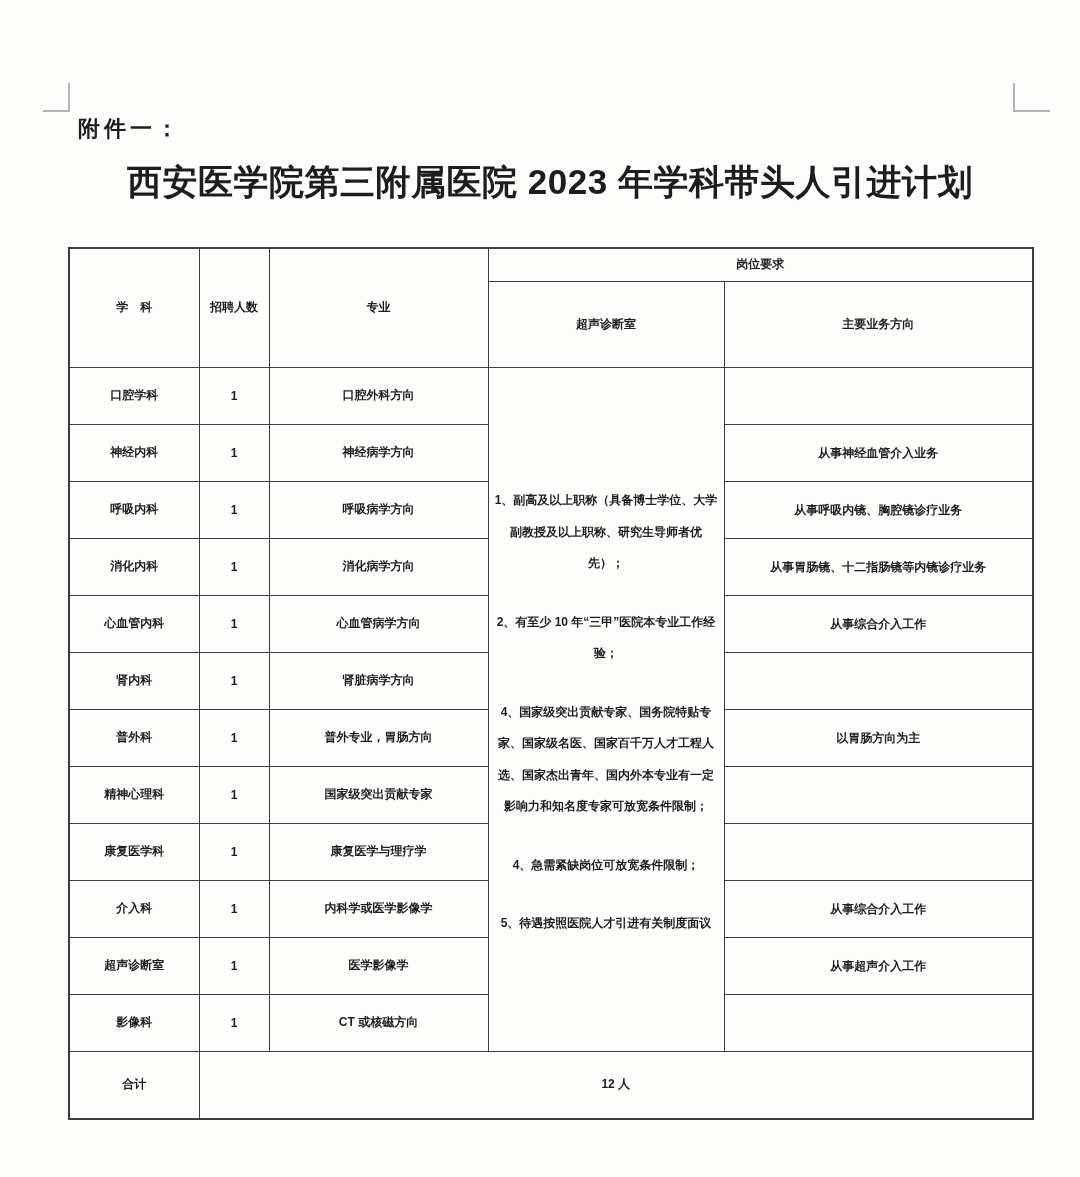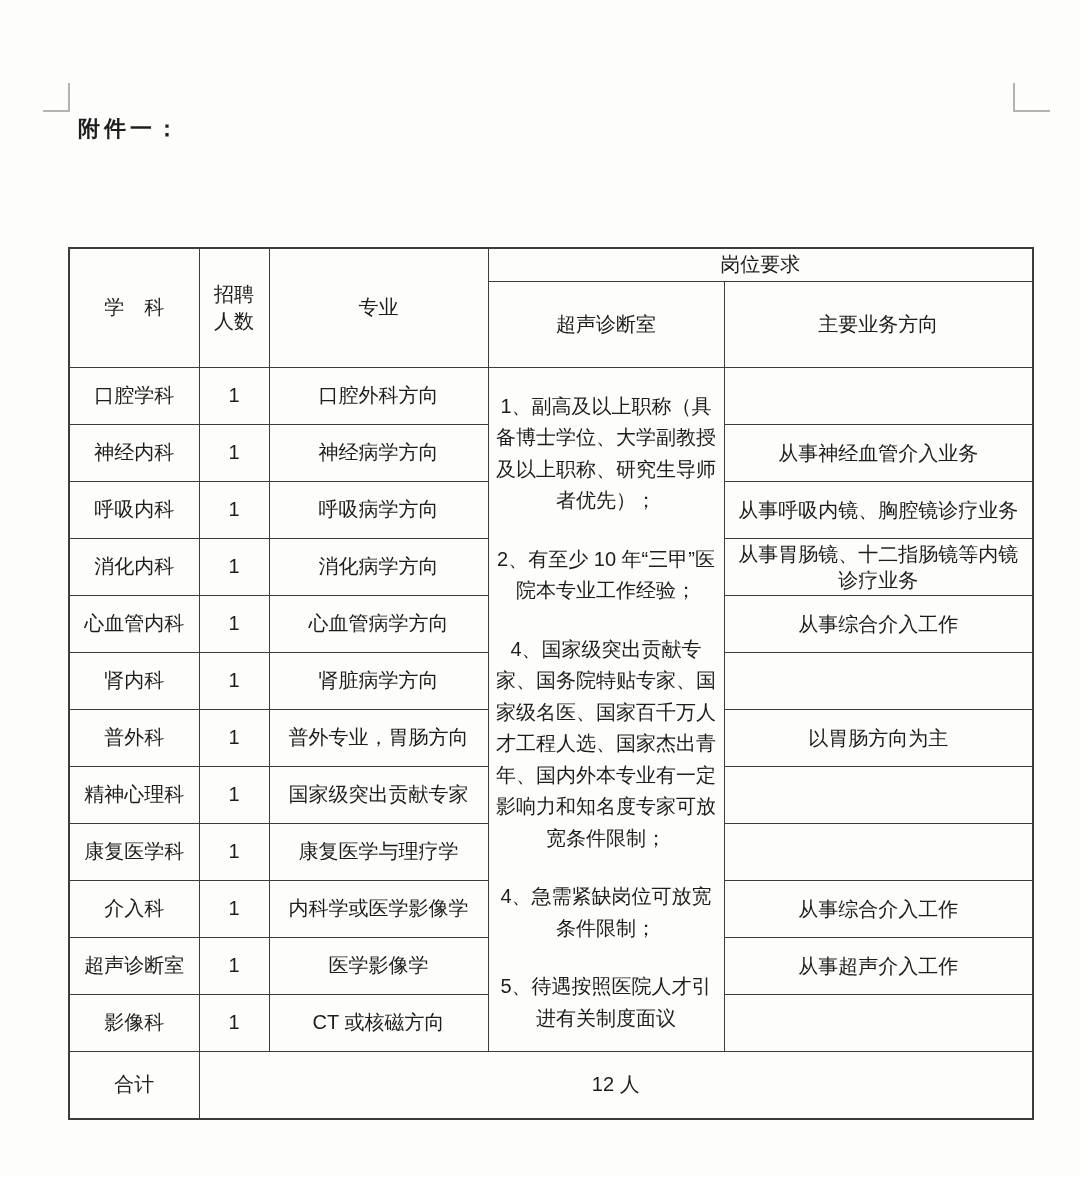--- a/index.html
+++ b/index.html
@@ -30,21 +30,21 @@
     letter-spacing: 0.5px; white-space: nowrap;
   }
 
   table.plan {
     position: absolute; left: 68px; top: 247px;
     width: 964px; border-collapse: collapse; table-layout: fixed;
     border: 2px solid #3c3c3c;
   }
   table.plan th, table.plan td {
     border: 1.7px solid #3c3c3c;
-    font-size: 20px; font-weight: normal;
+    font-size: 12px; font-weight: bold;
     text-align: center; vertical-align: middle;
     padding: 2px 6px;
     overflow: hidden;
   }
   tr.header-row-1 { height: 33px; }
   tr.header-row-2 { height: 86px; }
   tr.body-row { height: 57px; }
   tr.footer-row { height: 68px; }
 
   td.cond-cell {
@@ -60,20 +60,21 @@
 </head>
 <body>
 
 <div class="page">
 
   <div class="corner-mark tl"></div>
   <div class="corner-mark tr"></div>
 
   <div class="attachment-label">附件一：</div>
 
+  <div class="doc-title">西安医学院第三附属医院 2023 年学科带头人引进计划</div>
 
   <table class="plan">
     <colgroup>
       <col style="width:130px">
       <col style="width:70px">
       <col style="width:219px">
       <col style="width:236px">
       <col style="width:309px">
     </colgroup>
 

